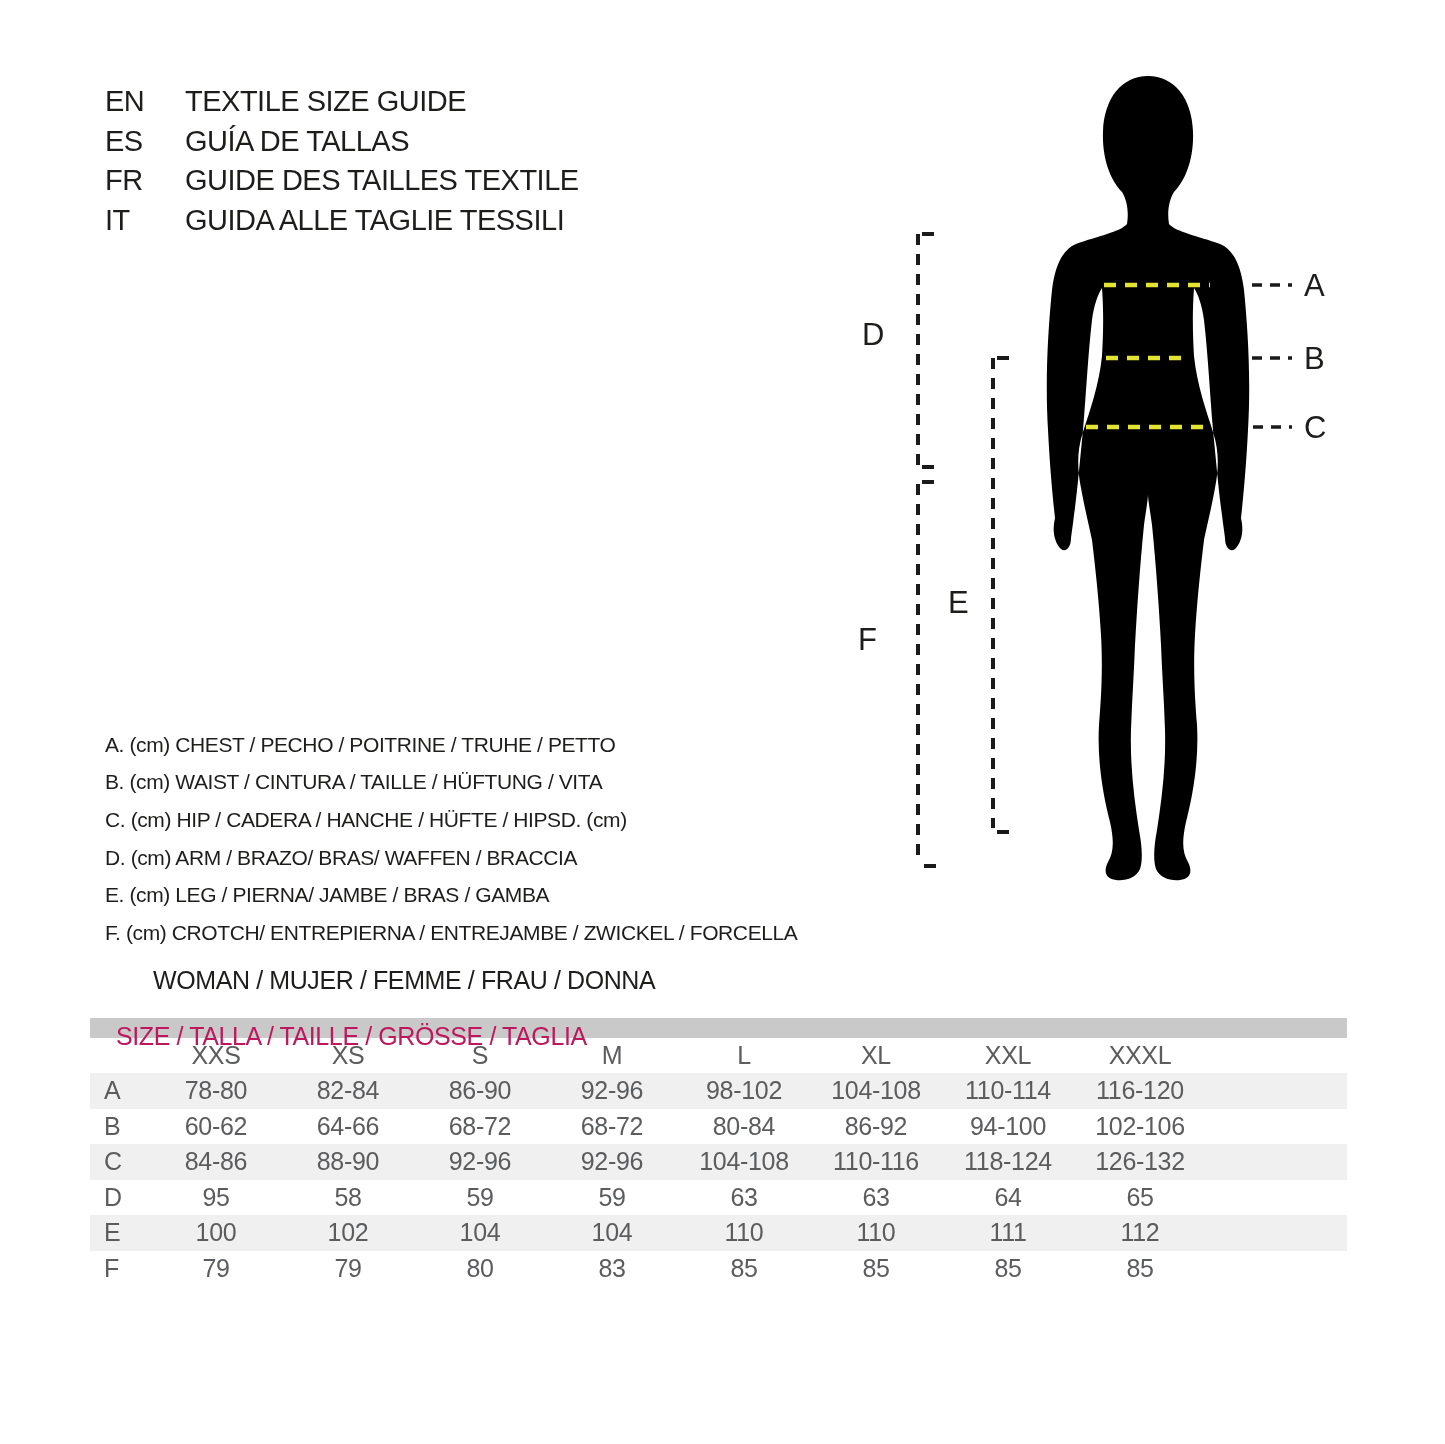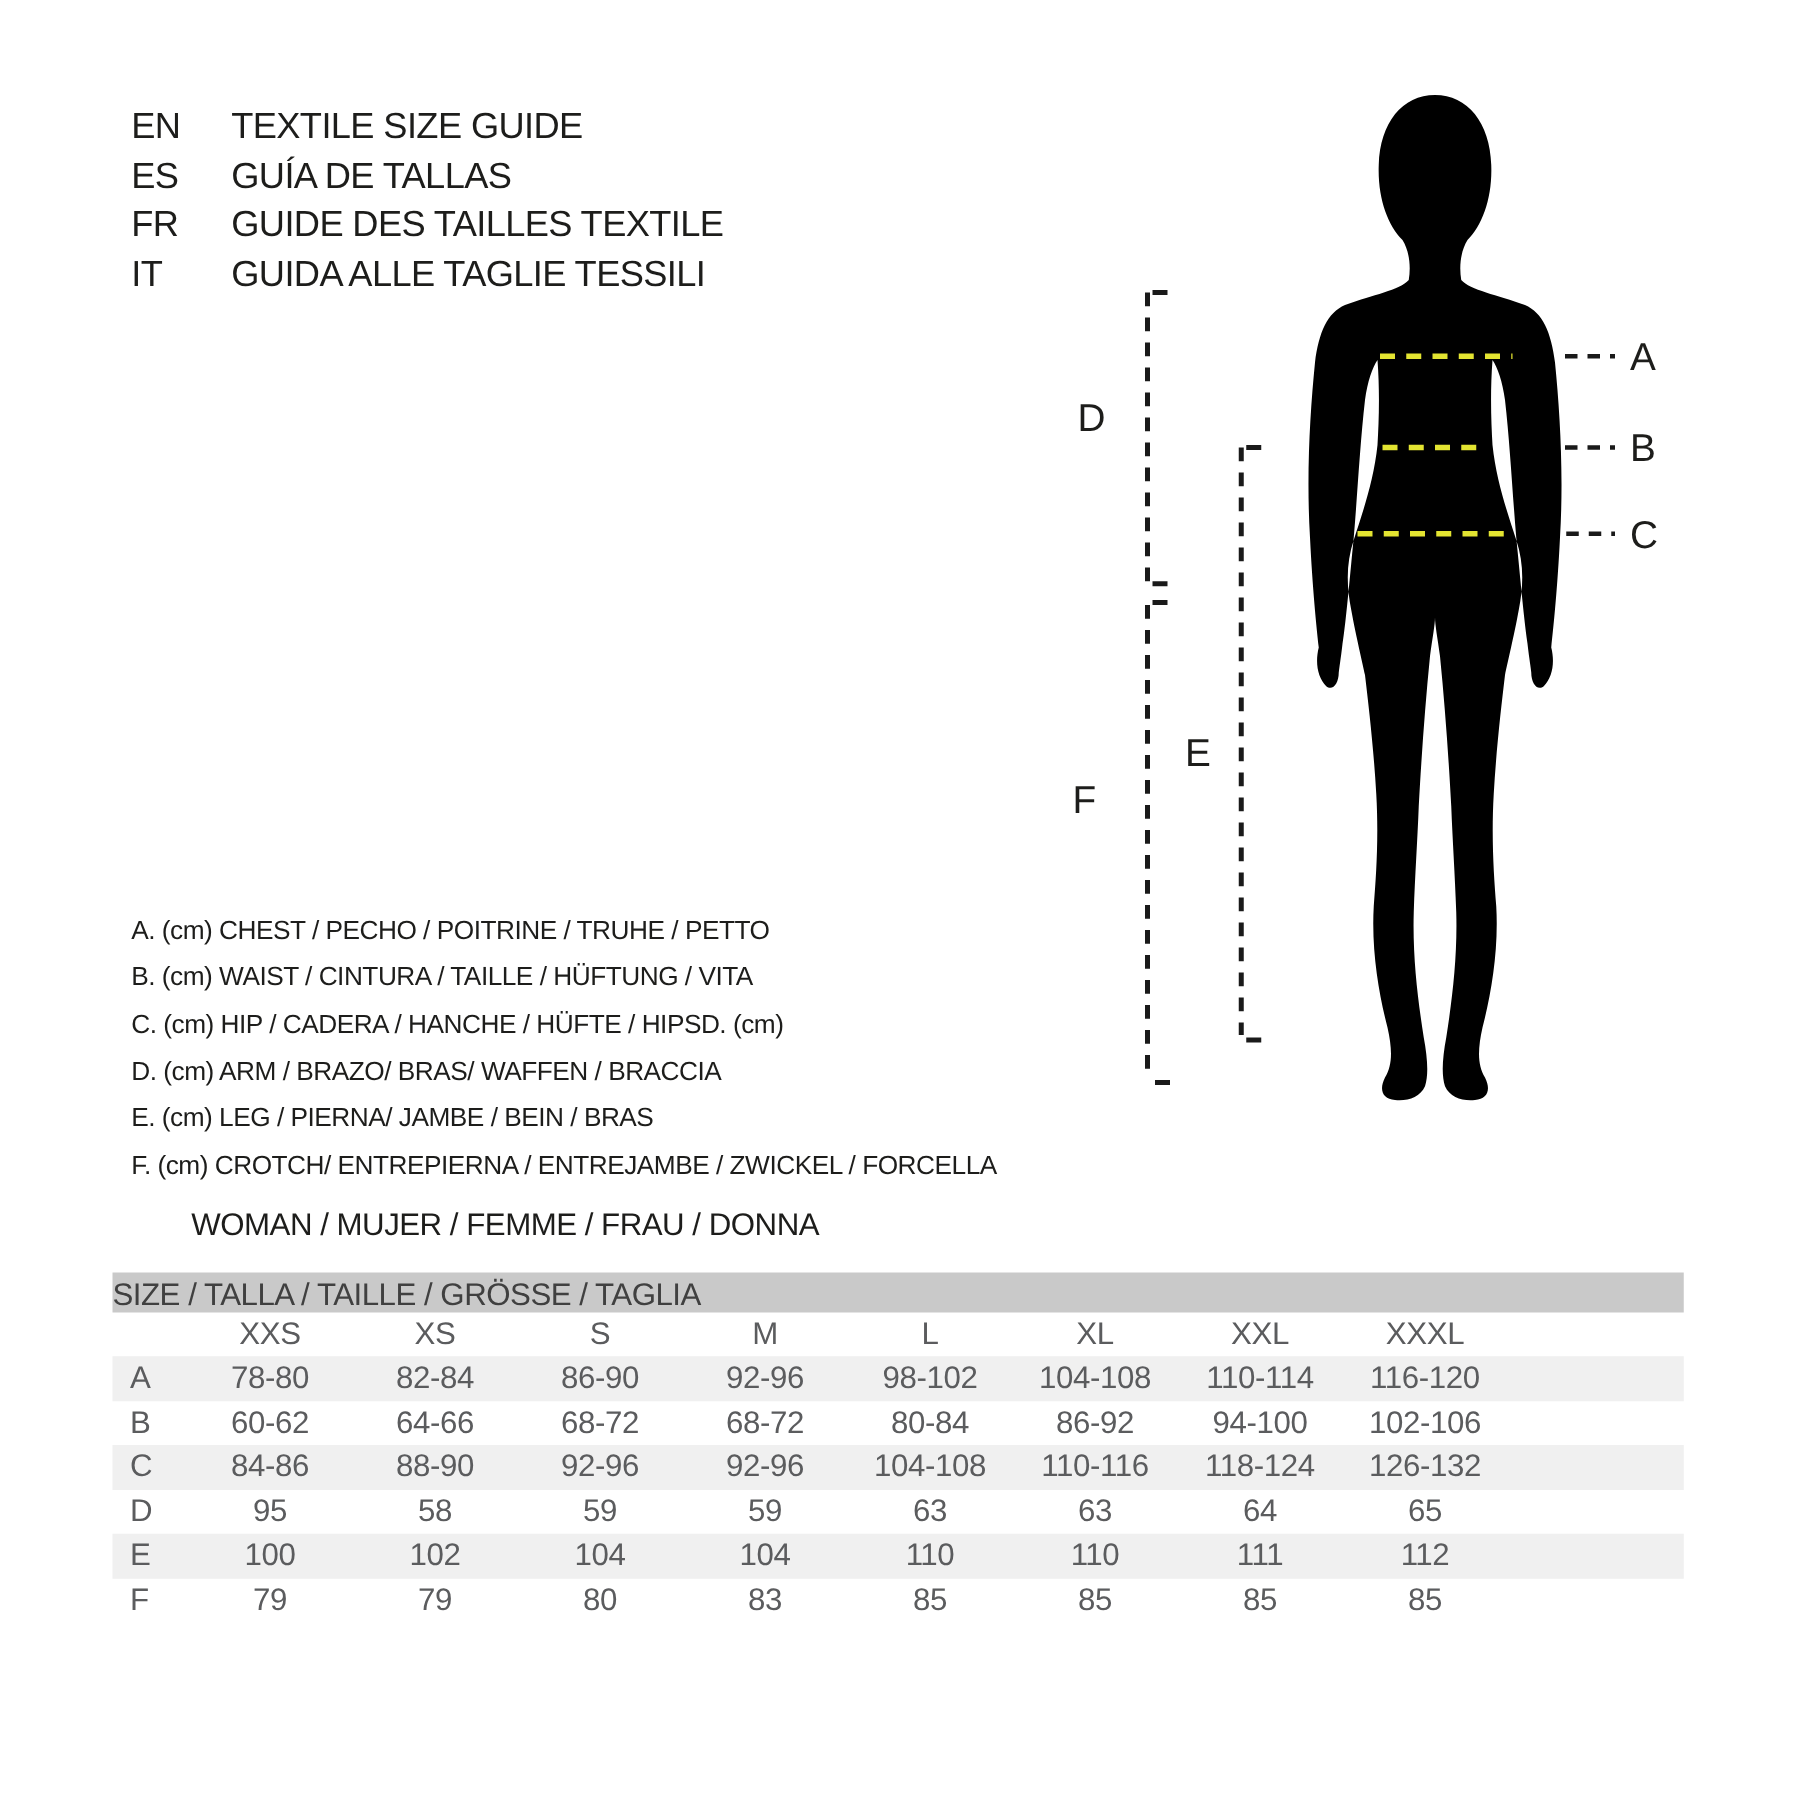--- a/index.html
+++ b/index.html
@@ -23,22 +23,22 @@
   
   .defs-block{position:absolute;left:105px;top:726px;}
   .def-row{height:37.6px;display:flex;align-items:center;font-size:21px;letter-spacing:-0.4px;font-weight:500;white-space:nowrap;}
 
   
   .audience{position:absolute;left:105px;top:966px;font-size:25px;letter-spacing:-0.4px;font-weight:500;margin-left:48px;}
 
   
   .size-table{position:absolute;left:90px;top:1018px;width:1257px;font-size:25px;color:#5b5c5e;}
   .size-table .bar{
-    height:32px;line-height:36px;background:#c9c9c9;color:#404040;
-    padding-left:0;letter-spacing:-0.4px;font-weight:500;box-sizing:border-box;
+    height:20px;line-height:36px;background:#c9c9c9;color:#be185d;
+    padding-left:26px;letter-spacing:-0.4px;font-weight:500;box-sizing:border-box;
   }
   .trow{display:grid;grid-template-columns:60px repeat(8,132px) 1fr;align-items:center;}
   .trow.head{height:35px;}
   .trow.data{height:35.5px;}
   .trow.striped{background:#f0f0f0;}
   .tcell{text-align:center;letter-spacing:-0.3px;}
   .tlabel{text-align:left;padding-left:14px;}
 </style>
 </head>
 <body>
@@ -151,21 +151,21 @@
     <line x1="993" y1="358" x2="993" y2="828" stroke="#1a1a1a" stroke-width="4" stroke-dasharray="11 9"></line>
     <line x1="997" y1="832" x2="1009" y2="832" stroke="#1a1a1a" stroke-width="4"></line>
     <text x="948" y="613">E</text>
   </svg>
 
   <div class="defs-block">
     <div class="def-row">A. (cm) CHEST / PECHO / POITRINE / TRUHE / PETTO</div>
     <div class="def-row">B. (cm) WAIST / CINTURA / TAILLE / HÜFTUNG / VITA</div>
     <div class="def-row">C. (cm) HIP / CADERA / HANCHE / HÜFTE / HIPSD. (cm)</div>
     <div class="def-row">D. (cm) ARM / BRAZO/ BRAS/ WAFFEN / BRACCIA</div>
-    <div class="def-row">E. (cm) LEG / PIERNA/ JAMBE / BEIN / BRAS</div>
+    <div class="def-row">E. (cm) LEG / PIERNA/ JAMBE / BRAS / GAMBA</div>
     <div class="def-row">F. (cm) CROTCH/ ENTREPIERNA / ENTREJAMBE / ZWICKEL / FORCELLA</div>
   </div>
 
   <div class="audience">WOMAN / MUJER / FEMME / FRAU / DONNA</div>
 
   <div class="size-table">
     <div class="bar">SIZE / TALLA / TAILLE / GRÖSSE / TAGLIA</div>
 
     <div class="trow head">
       <div class="tcell tlabel"></div>

